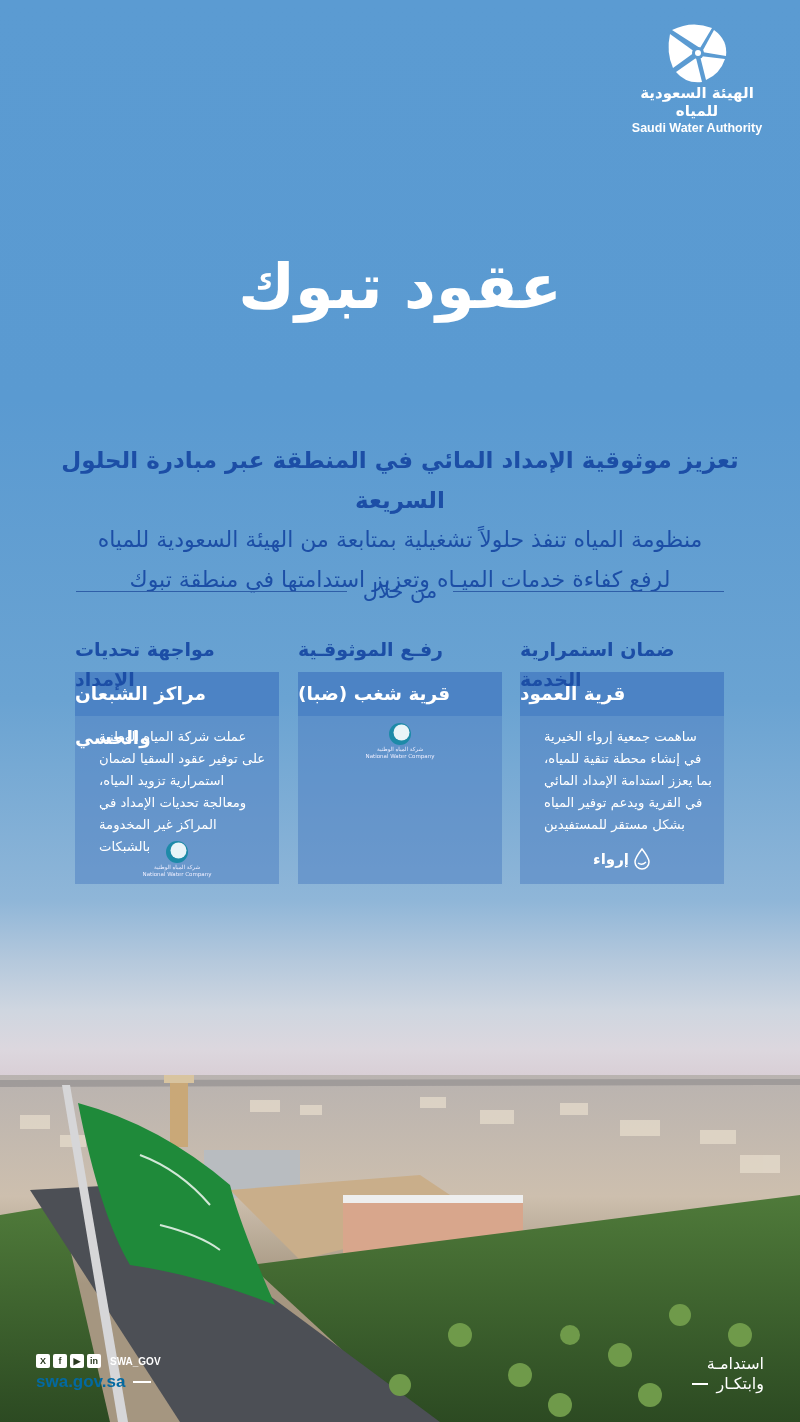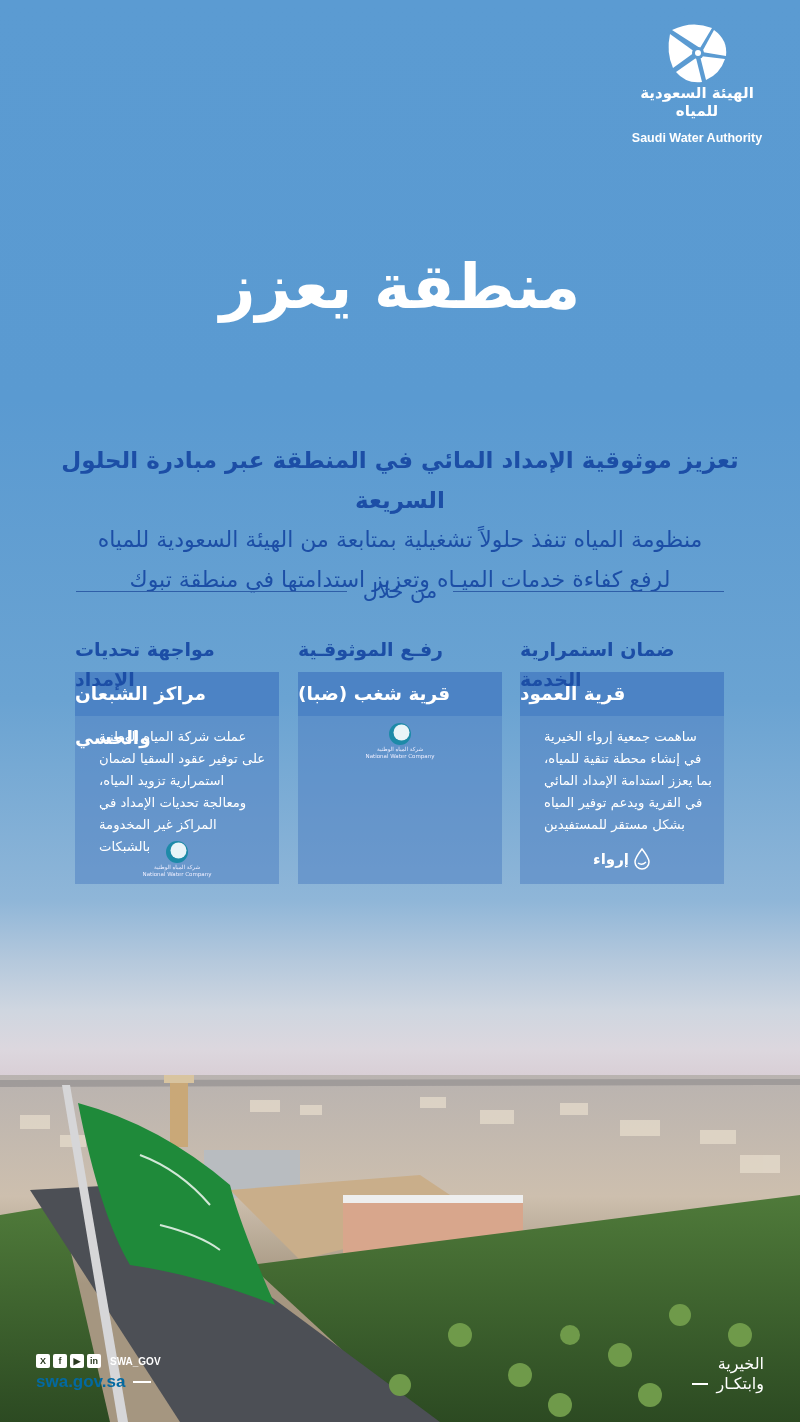--- a/index.html
+++ b/index.html
@@ -8,21 +8,21 @@
       font-family: "DejaVu Sans", sans-serif;
       position: relative;
       background: linear-gradient(180deg,
         #5b9bd2 0px, #5a9ad1 400px, #6aa3d2 700px, #8fb6d8 900px,
         #b4c8dc 960px, #cfd6e0 1010px, #dcd7de 1050px, #d9cfd6 1075px, #c3b7b8 1090px);
       color: #fff;
     }
     .logo { position: absolute; top: 22px; right: 36px; width: 134px; text-align: center; }
     .logo svg { display: block; margin: 0 auto; }
     .logo .ar { font-size: 15px; font-weight: bold; margin-top: 0; direction: rtl; }
-    .logo .en { font-family: "Liberation Sans", sans-serif; font-size: 12.5px; font-weight: bold; margin-top: 11px; }
+    .logo .en { font-family: "Liberation Sans", sans-serif; font-size: 12.5px; font-weight: bold; margin-top: 1px; }
 
     .title {
       position: absolute; top: 250px; left: 0; width: 800px; text-align: center;
       font-size: 62px; font-weight: bold; direction: rtl; color: #fff;
     }
     .intro {
       position: absolute; top: 440px; left: 60px; width: 680px; text-align: center;
       direction: rtl; color: #1c4ea6;
     }
     .intro .l1 { font-size: 23px; font-weight: bold; line-height: 40px; }
@@ -71,21 +71,21 @@
       <path d="M40 60 Q24 62 14 50 L34 36 Z"></path>
       <path d="M11 46 Q4 30 8 12 L33 30 Z"></path>
     </g>
     <circle cx="36" cy="31" r="6" fill="#5b9bd2"></circle>
     <circle cx="36" cy="31" r="3" fill="#fff"></circle>
   </svg>
   <div class="ar">الهيئة السعودية للمياه</div>
   <div class="en">Saudi Water Authority</div>
 </div>
 
-<div class="title">منطقة يعزز</div>
+<div class="title">عقود تبوك</div>
 
 <div class="intro">
   <div class="l1">تعزيز موثوقية الإمداد المائي في المنطقة عبر مبادرة الحلول السريعة</div>
   <div class="l2">منظومة المياه تنفذ حلولاً تشغيلية بمتابعة من الهيئة السعودية للمياه</div>
   <div class="l3">لرفع كفاءة خدمات الميـاه وتعزيز استدامتها في منطقة تبوك</div>
 </div>
 
 <div class="divider">
   <div class="line"></div>
   <div class="txt">من خلال</div>
@@ -212,18 +212,18 @@
     <span class="sq">in</span>
     <span class="handle">SWA_GOV</span>
   </div>
   <div class="site">
     <span>swa.gov.sa</span>
     <span class="dash"></span>
   </div>
 </div>
 
 <div class="footer-right">
-  <div>الخيرية</div>
+  <div>استدامـة</div>
   <div class="row2">
     <span>وابتكـار</span>
     <span class="dash"></span>
   </div>
 </div>
 
 </body></html>

